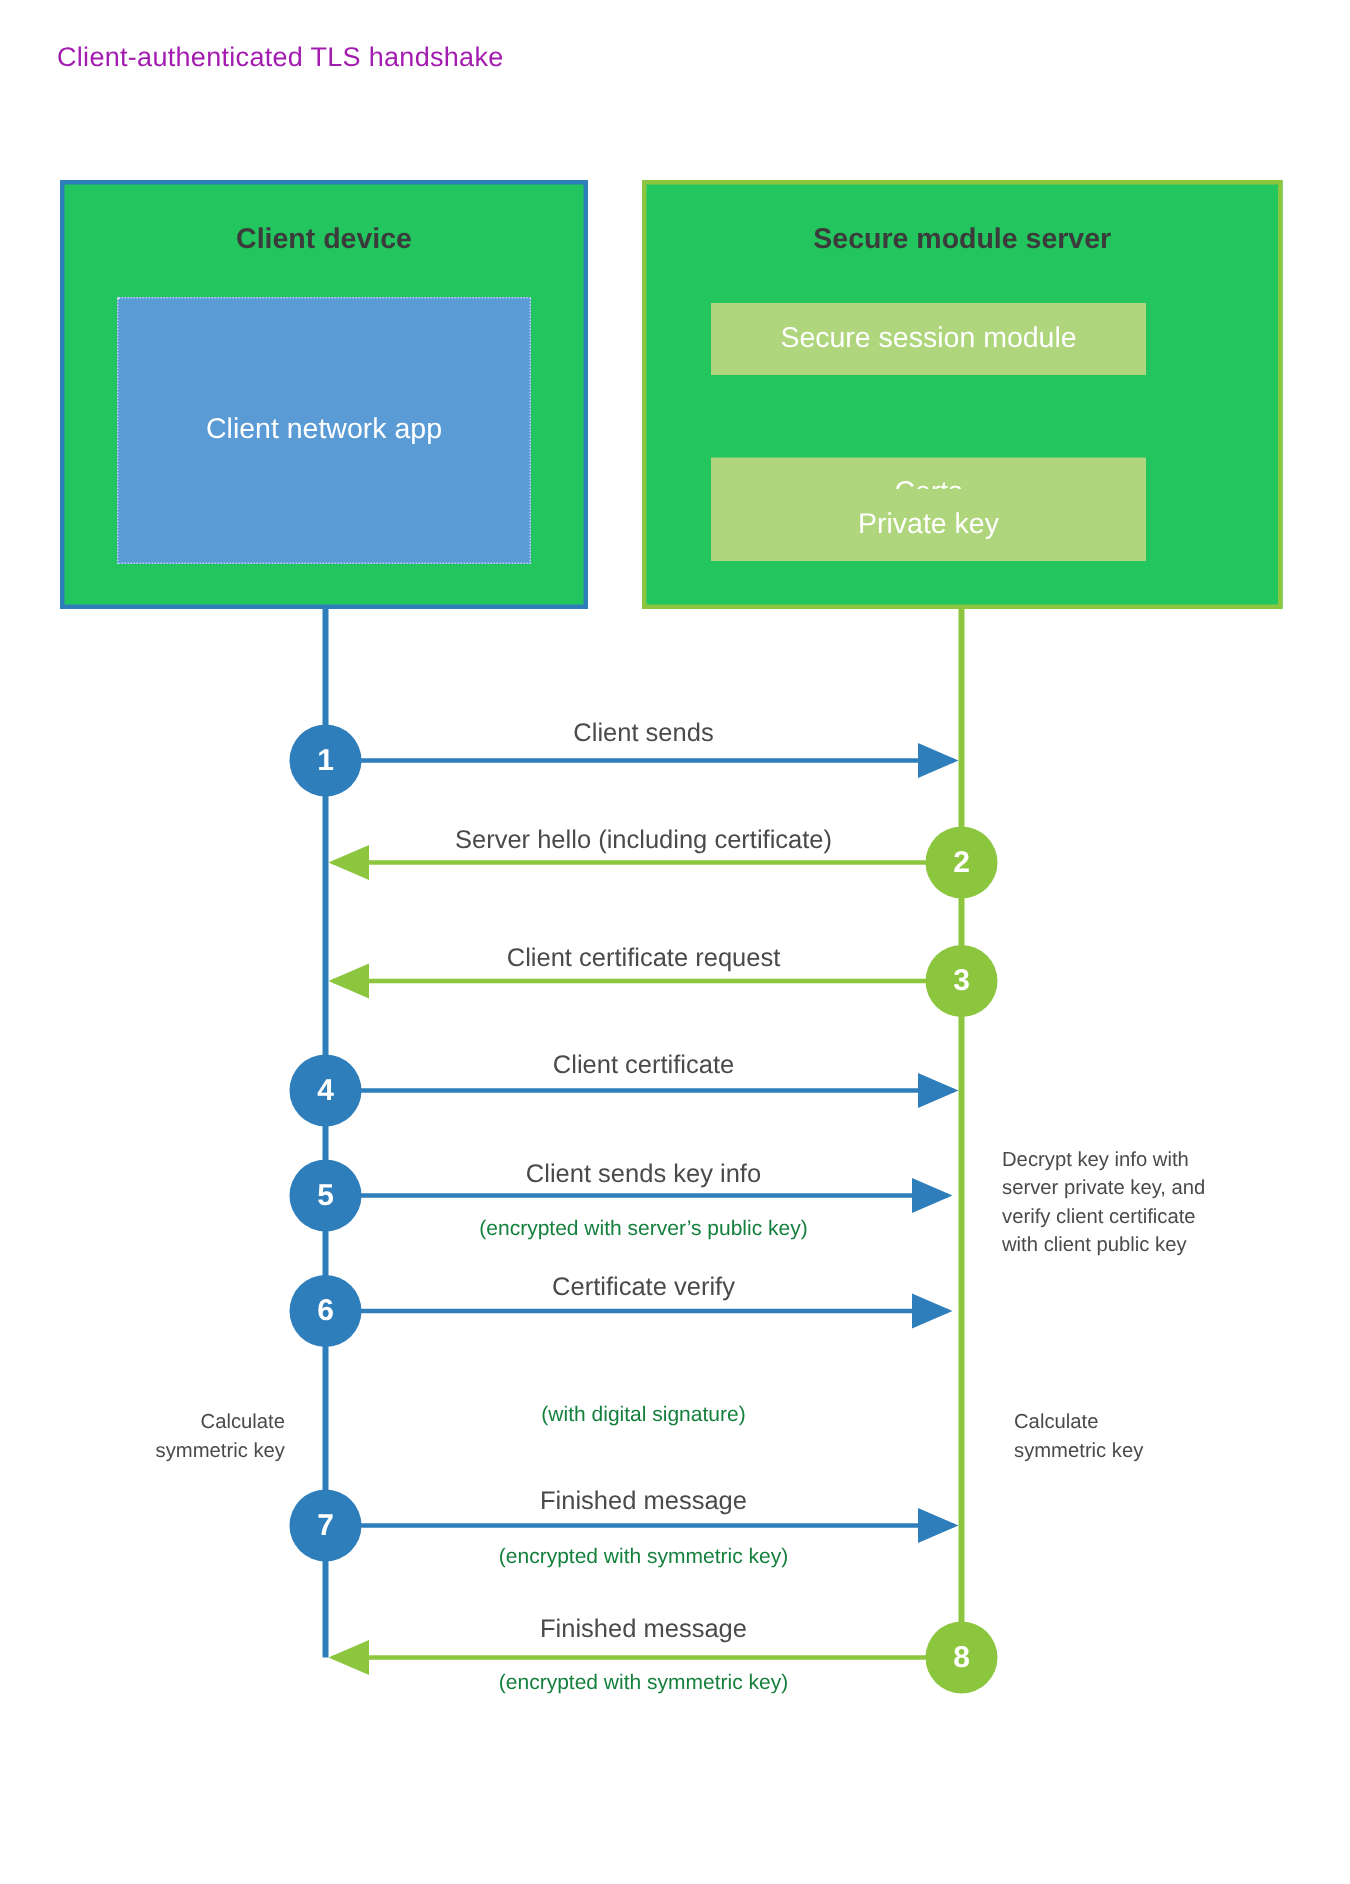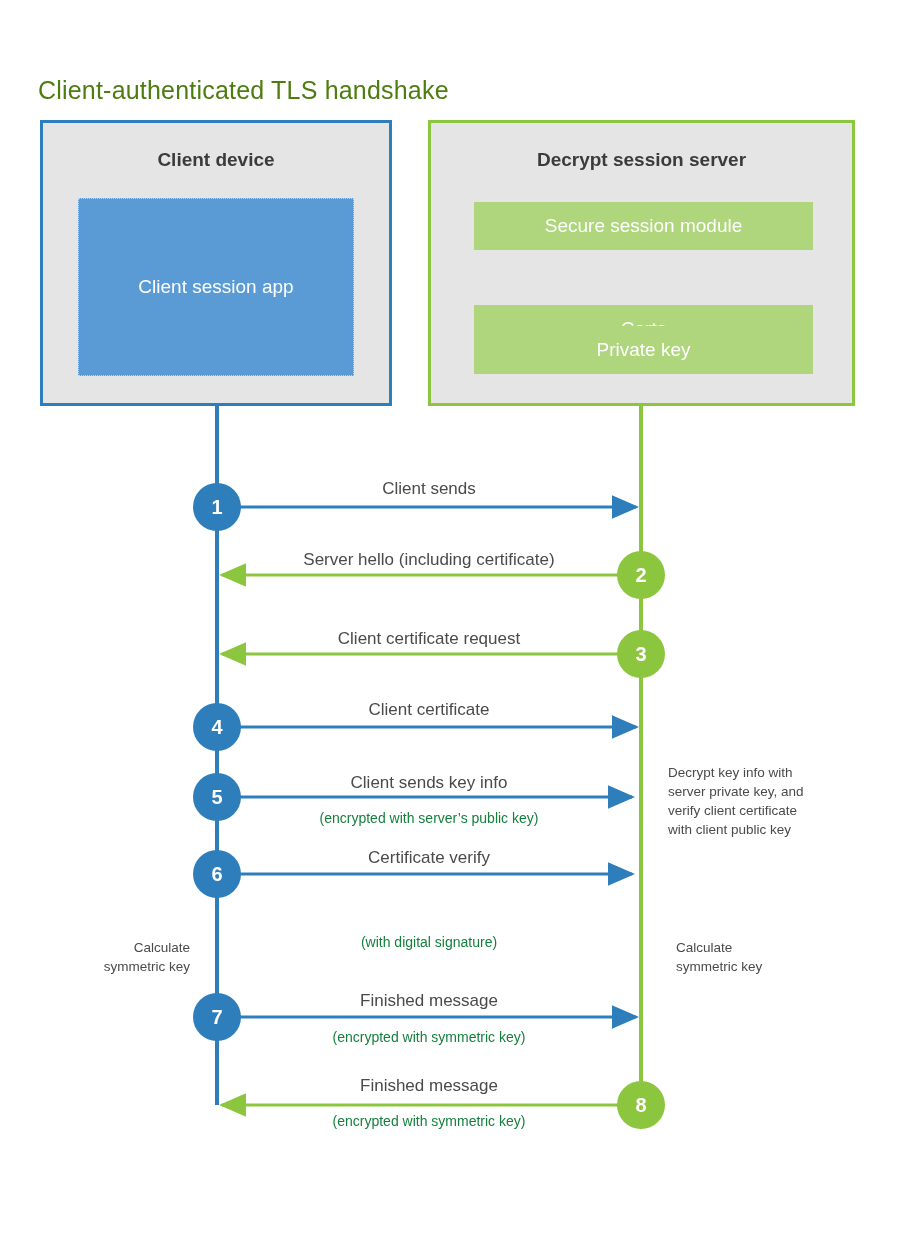--- a/index.html
+++ b/index.html
@@ -19,31 +19,30 @@
     position: absolute;
     left: 0; top: 0;
     width: 900px;
     height: 1256px;
   }
   
   .page-title {
     position: absolute;
     left: 38px;
     top: 28px;
-    font-size: 25px;
+    font-size: 18px;
     font-weight: 400;
-    color: #4d7c0f;
+    color: #a21caf;
     letter-spacing: 0.2px;
     white-space: nowrap;
-    margin-top: 48px;
   }
   
   .entity-box {
     position: absolute;
-    background: #e5e5e5;
+    background: #22c55e;
     box-sizing: border-box;
   }
   .entity-box.client {
     left: 40px;
     top: 120px;
     width: 352px;
     height: 286px;
     border: 3px solid #2e7ebb;
   }
   .entity-box.server {
@@ -76,21 +75,21 @@
     align-items: center;
     justify-content: center;
     color: #ffffff;
     font-size: 19px;
     line-height: 1.35;
     text-align: center;
   }
   .server-bar {
     position: absolute;
     left: 43px;
-    width: 339px;
+    width: 290px;
     height: 48px;
     background: #afd67c;
     display: flex;
     align-items: center;
     justify-content: center;
     color: #ffffff;
     font-size: 19px;
     text-align: center;
   }
   .server-bar.b0 { top: 79px; }
@@ -139,25 +138,25 @@
 </style>
 </head>
 <body>
 
 <div id="diagram-root">
 
   <div class="page-title">Client-authenticated TLS handshake</div>
 
   <div class="entity-box client">
     <div class="entity-title">Client device</div>
-    <div class="client-app-box">Client session app</div>
+    <div class="client-app-box">Client network app</div>
   </div>
 
   <div class="entity-box server">
-    <div class="entity-title">Decrypt session server</div>
+    <div class="entity-title">Secure module server</div>
     <div class="server-bar b0">Secure session module</div>
     <div class="server-bar b1">Certs</div>
     <div class="server-bar b2">Private key</div>
   </div>
 
   <svg id="wire-layer" viewBox="0 0 900 1256">
     <defs>
       <marker id="arrow-blue" markerWidth="9" markerHeight="9" refX="8" refY="4.5" orient="auto" markerUnits="strokeWidth">
         <path d="M0,0.6 L9,4.5 L0,8.4 z" fill="#2e7ebb"></path>
       </marker>

